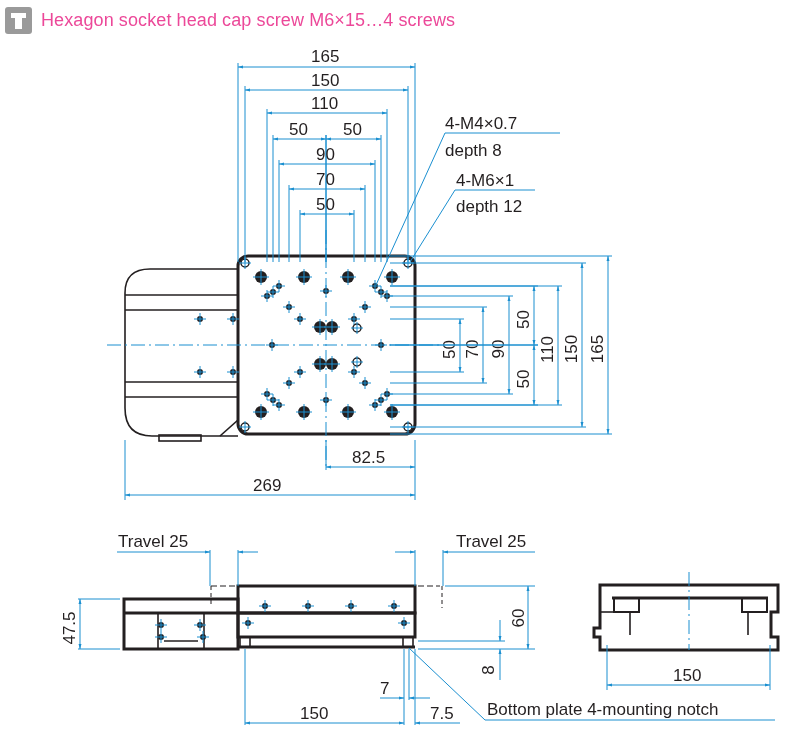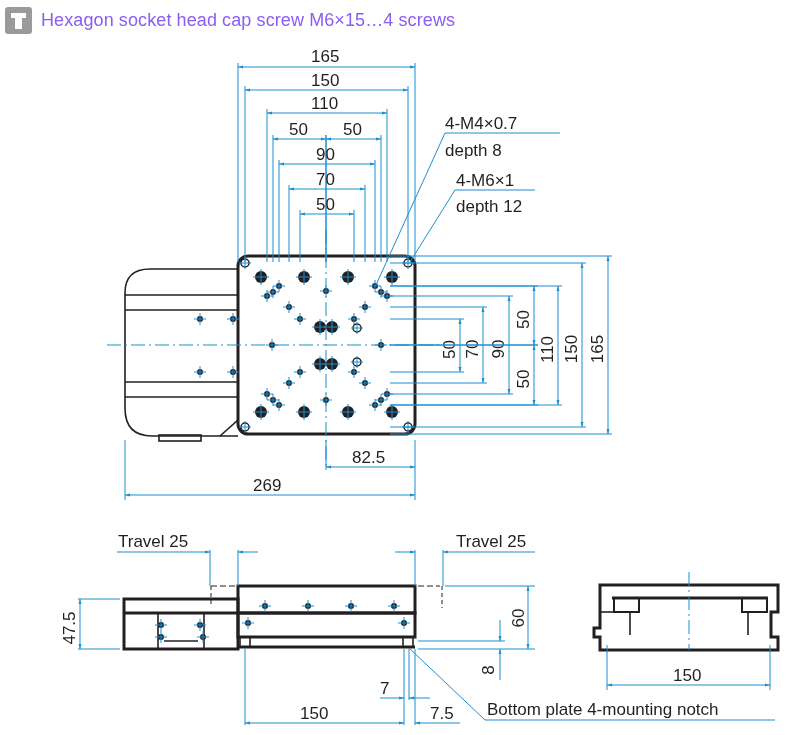--- a/index.html
+++ b/index.html
@@ -1,21 +1,21 @@
 <!DOCTYPE html>
 <html><head>
 <meta charset="utf-8">
 <style>
   html, body { margin:0; padding:0; background:#ffffff; }
   body { width:788px; height:735px; position:relative; overflow:hidden; font-family:"Liberation Sans", sans-serif; }
   .header { position:absolute; left:5px; top:6px; height:28px; display:flex; align-items:center; }
   .screw-icon { width:27px; height:27px; background:#9a9a9a; border-radius:3px; position:relative; margin-right:9px; }
   .screw-icon .head { position:absolute; left:6px; top:6px; width:15px; height:5px; background:#fff; }
   .screw-icon .shank { position:absolute; left:10px; top:11px; width:7px; height:11px; background:#fff; }
-  .header-text { font-size:18px; color:#8b5cf6; letter-spacing:0.1px; }
+  .header-text { font-size:18px; color:#ec4899; letter-spacing:0.1px; }
   svg#drawing { position:absolute; left:0; top:0; }
   .dim { stroke:#1a8fd0; stroke-width:1; fill:none; }
   .cl { stroke:#1a8fd0; stroke-width:1; stroke-dasharray:14 4 2 4; fill:none; }
   .body-line { stroke:#231f20; stroke-width:3; fill:none; }
   .thin-line { stroke:#231f20; stroke-width:1.6; fill:none; }
   .txt { font-family:"Liberation Sans", sans-serif; font-size:17px; fill:#231f20; }
   .hole { fill:#231f20; }
 </style>
 </head>
 <body>

